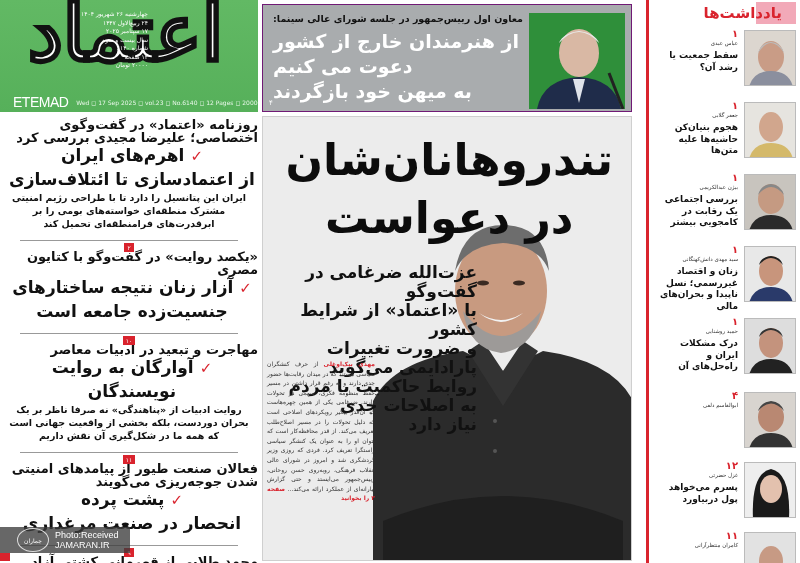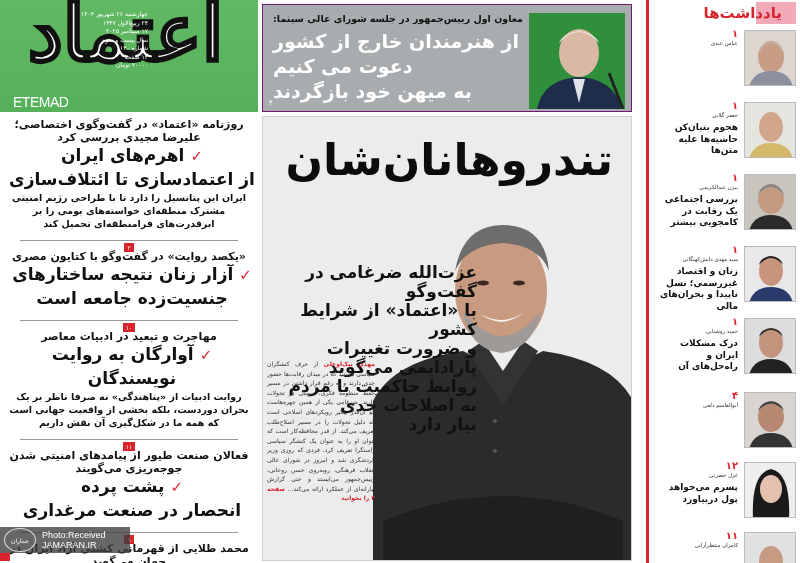--- a/index.html
+++ b/index.html
@@ -3,34 +3,34 @@
 <meta charset="utf-8">
 <style>
 *{box-sizing:border-box;margin:0;padding:0;}
 html,body{width:800px;height:563px;overflow:hidden;background:#fff;font-family:"DejaVu Sans",sans-serif;}
 .page{position:relative;width:800px;height:563px;background:#fff;text-decoration:underline;}
 
 
 .masthead{position:absolute;left:0;top:0;width:258px;height:112px;background:#5cb85c;background:linear-gradient(#62b964,#56b05a);overflow:hidden;}
 .logo{position:absolute;left:28px;top:-6px;font-family:"DejaVu Serif",serif;font-size:78px;font-weight:bold;color:#fff;-webkit-text-stroke:3px #111;letter-spacing:-4px;direction:rtl;line-height:1;}
 .mast-info{position:absolute;left:78px;top:10px;width:70px;direction:rtl;text-align:right;font-size:6px;line-height:8.5px;color:#fff;}
-.mast-bar{position:absolute;left:0;bottom:2px;width:258px;height:16px;display:flex;align-items:flex-start;padding-left:13px;gap:8px;flex-direction:column;}
+.mast-bar{position:absolute;left:0;bottom:2px;width:258px;height:16px;display:flex;align-items:center;padding-left:13px;gap:8px;}
 .mast-brand{font-family:"Liberation Sans",sans-serif;font-size:14px;color:#fff;letter-spacing:-0.5px;}
 .mast-meta{font-size:6px;color:#e9f7e9;white-space:nowrap;}
 
 
 .promo{position:absolute;left:262px;top:4px;width:370px;height:108px;background:#a9acae;border:1px solid #701a75;}
 .promo-kicker{position:absolute;right:108px;top:8px;direction:rtl;font-size:9.5px;font-weight:bold;color:#111;}
 .promo-head{position:absolute;right:108px;top:24px;width:250px;direction:rtl;text-align:left;font-size:19px;font-weight:bold;color:#fff;line-height:25px;}
 .promo-photo{position:absolute;right:6px;top:8px;width:96px;height:96px;background:#2f8f3a;overflow:hidden;}
 .promo-page{position:absolute;left:6px;bottom:4px;font-size:7px;color:#fff;}
 
 
 .leftcol{position:absolute;left:0;top:114px;width:258px;height:449px;direction:rtl;text-align:center;color:#111;}
-.kicker{font-size:11px;font-weight:bold;line-height:13px;}
+.kicker{font-size:13px;font-weight:bold;line-height:13px;text-align:right;}
 .headline{font-size:17px;font-weight:bold;line-height:23px;margin-left:6px;}
 .check{color:#d9232d;font-size:15px;margin-left:6px;}
 .deck{font-size:9.5px;font-weight:bold;line-height:13px;padding:0 6px;}
 .sep{position:relative;height:14px;margin:3px 20px;}
 .sep::before{content:"";position:absolute;left:0;right:0;top:7px;border-top:1px solid #999;}
 .sep span{position:relative;display:inline-block;background:#d9232d;color:#fff;font-size:6px;padding:1px 3px;top:2px;}
 
 
 .lead{position:absolute;left:262px;top:116px;width:370px;height:445px;background:#ececec;border:1px solid #cfcfcf;overflow:hidden;}
 .lead-head{position:absolute;right:18px;top:14px;direction:rtl;text-align:center;font-size:44px;font-weight:bold;color:#0c0c0c;line-height:58px;letter-spacing:-1px;}
@@ -45,21 +45,21 @@
 .notes-rule{position:absolute;left:646px;top:0;width:3px;height:563px;background:#d9232d;}
 .notes-tab{position:absolute;right:4px;top:2px;width:40px;height:22px;background:#f2a9b8;}
 .notes-title{position:absolute;right:18px;top:4px;direction:rtl;font-size:15px;font-weight:bold;color:#d9232d;margin-left:36px;}
 .note{position:absolute;left:655px;width:143px;height:62px;}
 .note .num{position:absolute;right:60px;top:0;font-size:10px;font-weight:bold;color:#d9232d;}
 .note .author{position:absolute;right:60px;top:12px;direction:rtl;font-size:5.5px;color:#333;white-space:nowrap;}
 .note .title{position:absolute;right:60px;top:22px;width:80px;direction:rtl;text-align:right;font-size:9px;font-weight:bold;color:#111;line-height:11.5px;}
 .note .photo{position:absolute;right:2px;top:2px;width:52px;height:56px;background:#d9d6d2;border:1px solid #bbb;overflow:hidden;}
 
 
-.watermark{position:absolute;left:0;top:527px;width:130px;height:26px;background:rgba(60,60,60,0.78);display:flex;align-items:center;gap:6px;padding-left:4px;}
+.watermark{position:absolute;left:0;top:527px;width:130px;height:26px;background:rgba(60,60,60,0.78);display:flex;align-items:center;gap:6px;padding-left:17px;}
 .wm-logo{width:32px;height:24px;border-radius:50%;border:1px solid #ddd;color:#fff;font-size:6px;display:flex;align-items:center;justify-content:center;}
 .wm-text{color:#fff;font-family:"Liberation Sans",sans-serif;font-size:9px;line-height:10px;}
 .wm-red{position:absolute;left:0;top:553px;width:10px;height:8px;background:#d9232d;}
 </style>
 </head>
 <body>
 
 <div class="page">
 
   <div class="masthead">
@@ -147,20 +147,21 @@
         <path d="M90 90 Q128 140 168 90 Q160 128 128 132 Q96 128 90 90Z" fill="#9d9a98"></path>
         <path d="M106 92 Q128 106 150 92 Q140 100 128 101 Q116 100 106 92Z" fill="#f2f2f2"></path>
         <ellipse cx="110" cy="62" rx="6" ry="2.5" fill="#3a2a22"></ellipse>
         <ellipse cx="146" cy="62" rx="6" ry="2.5" fill="#3a2a22"></ellipse>
         <circle cx="122" cy="200" r="2" fill="#555"></circle>
         <circle cx="122" cy="230" r="2" fill="#555"></circle>
       </svg>
     </div>
     <div class="lead-head">
       <div>تندروهانان‌شان</div>
+      <div>در دعواست</div>
     </div>
     <div class="lead-deck">
       <div>عزت‌الله ضرغامی در گفت‌وگو</div>
       <div>با «اعتماد» از شرایط کشور</div>
       <div>و ضرورت تغییرات پارادایمی می‌گوید</div>
       <div>روابط حاکمیت با مردم به اصلاحات جدی</div>
       <div>نیاز دارد</div>
     </div>
     <div class="lead-body">
       <span class="byline">مهدی بیک‌اوغلی</span>
@@ -171,20 +172,21 @@
 
   <div class="notes-rule"></div>
   <div class="notes">
     <div class="notes-tab"></div>
     <div class="notes-title">یادداشت‌ها</div>
   </div>
 
   <div class="note" style="top:28px;">
     <div class="num">۱</div>
     <div class="author">عباس عبدی</div>
+    <div class="title">سقط جمعیت یا رشد آن؟</div>
     <div class="photo"><svg width="52" height="56">
           <rect width="52" height="56" fill="#dcd6cf"></rect>
           <ellipse cx="26" cy="26" rx="13" ry="16" fill="#c99c86"></ellipse>
           <path d="M13 22 Q26 2 39 22 Q36 12 26 11 Q16 12 13 22Z" fill="#bbb"></path>
           <path d="M4 56 Q8 40 26 40 Q44 40 48 56Z" fill="#8b8f9e"></path>
         </svg></div>
   </div>
   <div class="note" style="top:100px;">
     <div class="num">۱</div>
     <div class="author">جعفر گلابی</div>

